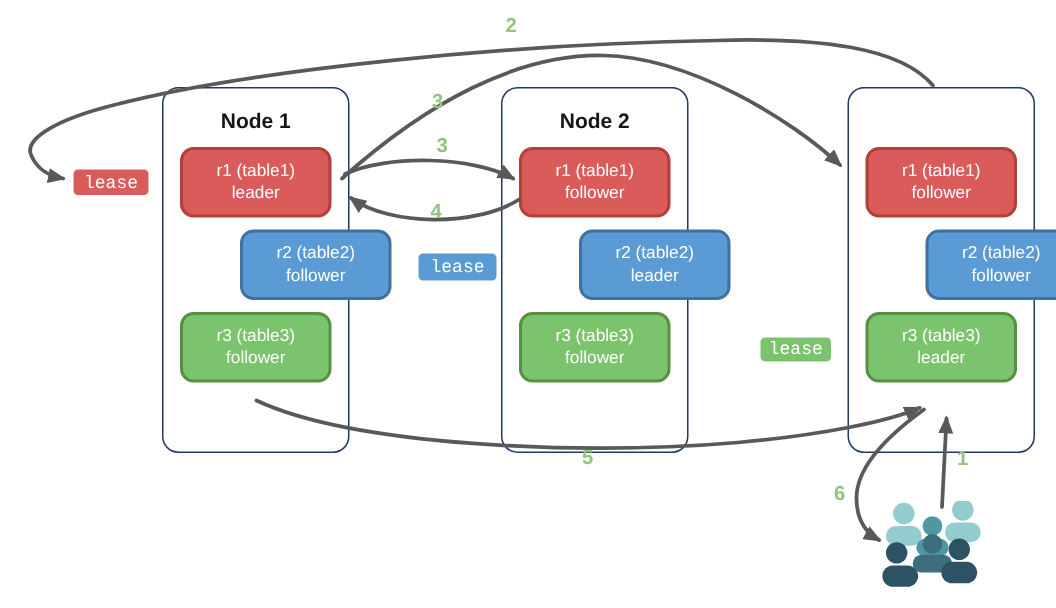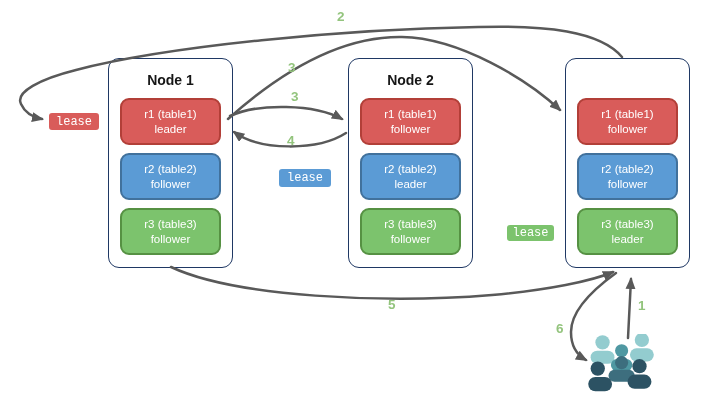--- a/index.html
+++ b/index.html
@@ -1,30 +1,30 @@
 <!DOCTYPE html>
 <html><head>
 <meta charset="utf-8">
 <style>
   * { box-sizing: border-box; margin: 0; padding: 0; }
   body { background: #ffffff; font-family: "Liberation Sans", sans-serif; }
   .canvas { position: relative; width: 704px; height: 405px; background: #ffffff; overflow: hidden; }
 
   svg.arrows { position: absolute; left: 0; top: 0; z-index: 4; pointer-events: none; }
 
-  .node { position: absolute; top: 58px; width: 125px; height: 210px;
+  .node { position: absolute; top: 58px; width: 125px; height: 244px;
           background: #fff; border: 1.5px solid #1f3864; border-radius: 11px; z-index: 2; }
-  #node1 { left: 108px; } #node2 { left: 348px; } #node3 { left: 565px; }
+  #node1 { left: 108px; } #node2 { left: 334px; } #node3 { left: 565px; }
   .node-title { margin-top: 13px; text-align: center; font-size: 14px; font-weight: bold; color: #161616; }
 
   .replica { position: absolute; left: 11px; width: 101px; height: 47px;
              border: 2px solid; border-radius: 9px; color: #fff;
              display: flex; flex-direction: column; align-items: center; justify-content: center;
              font-size: 11.5px; line-height: 1.3; text-align: center; }
-  .replica.r1 { top: 39px; } .replica.r2 { top: 94px; } .replica.r3 { top: 149px; align-items: center; }
+  .replica.r1 { top: 39px; } .replica.r2 { top: 94px; margin-left: 40px; } .replica.r3 { top: 149px; align-items: center; }
 
   .fill-red   { background: #d95c5a; border-color: #b23f38; }
   .fill-blue  { background: #5b9bd5; border-color: #41719c; }
   .fill-green { background: #7cc36d; border-color: #569143; }
 
   .lease { position: absolute; z-index: 2; border: 2px solid; border-radius: 5px; color: #fff;
            font-size: 12px; display: flex; align-items: center; justify-content: center; font-family: Liberation Mono, monospace; }
   #lease-red   { left: 47px;  top: 111px; width: 54px; height: 21px; }
   #lease-blue  { left: 277px; top: 167px; width: 56px; height: 22px; }
   #lease-green { left: 505px; top: 223px; width: 51px; height: 20px; }

